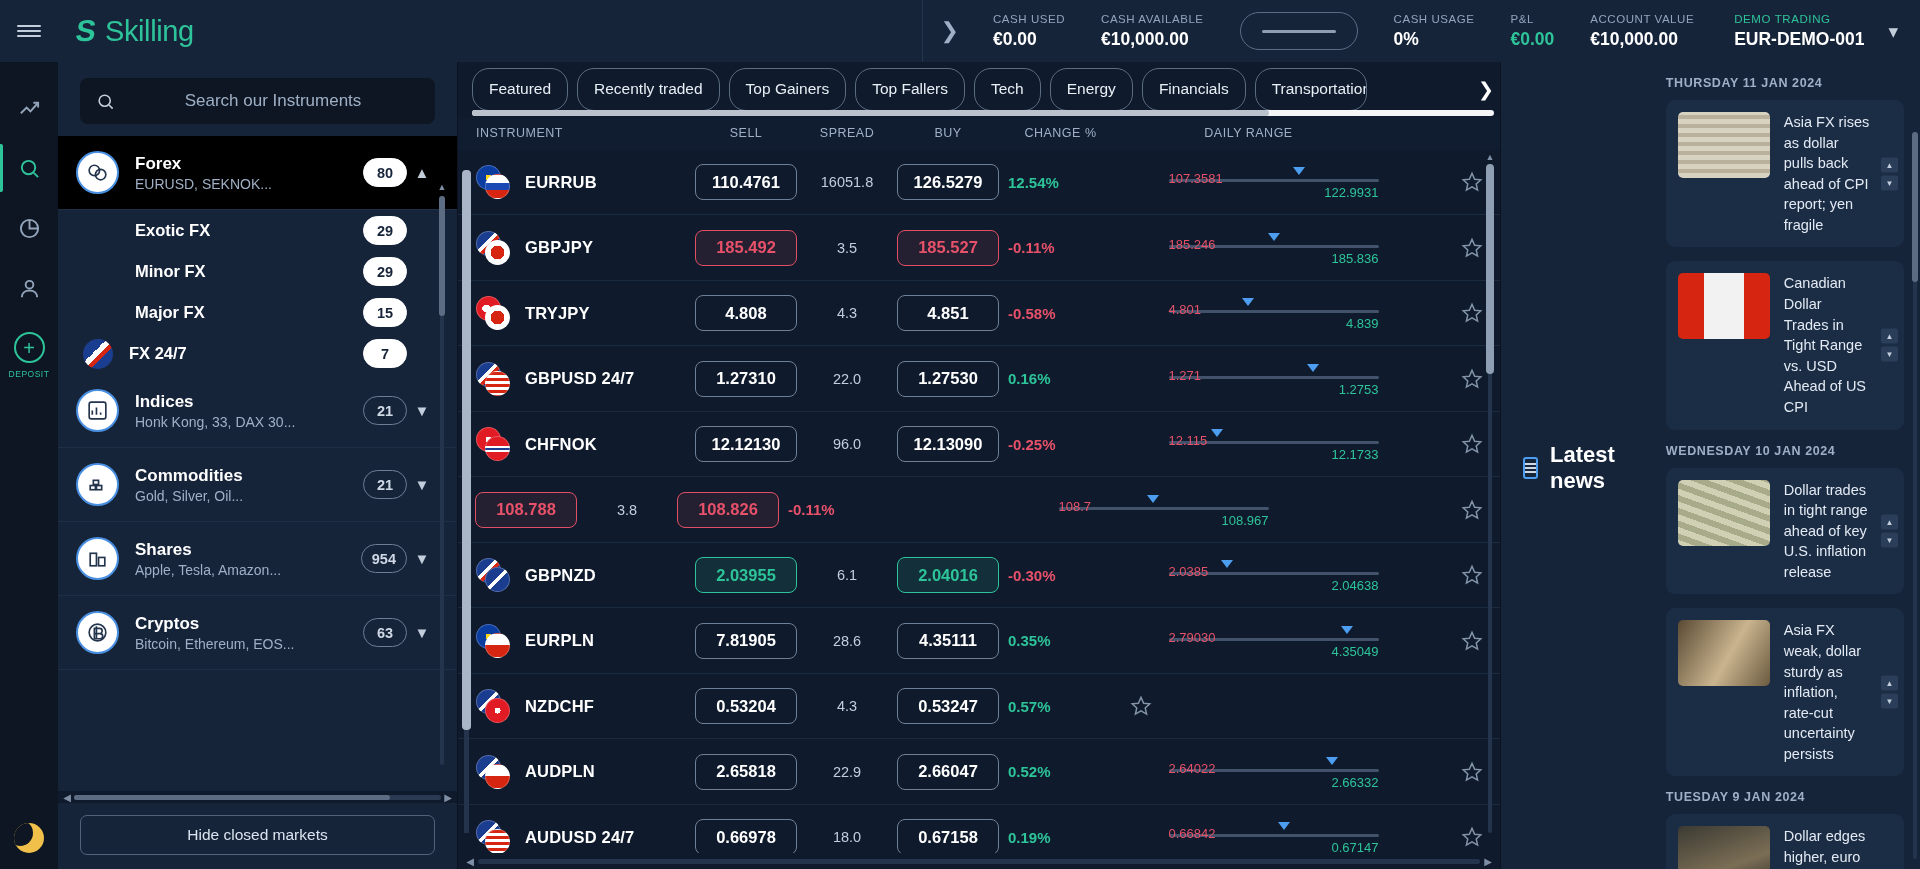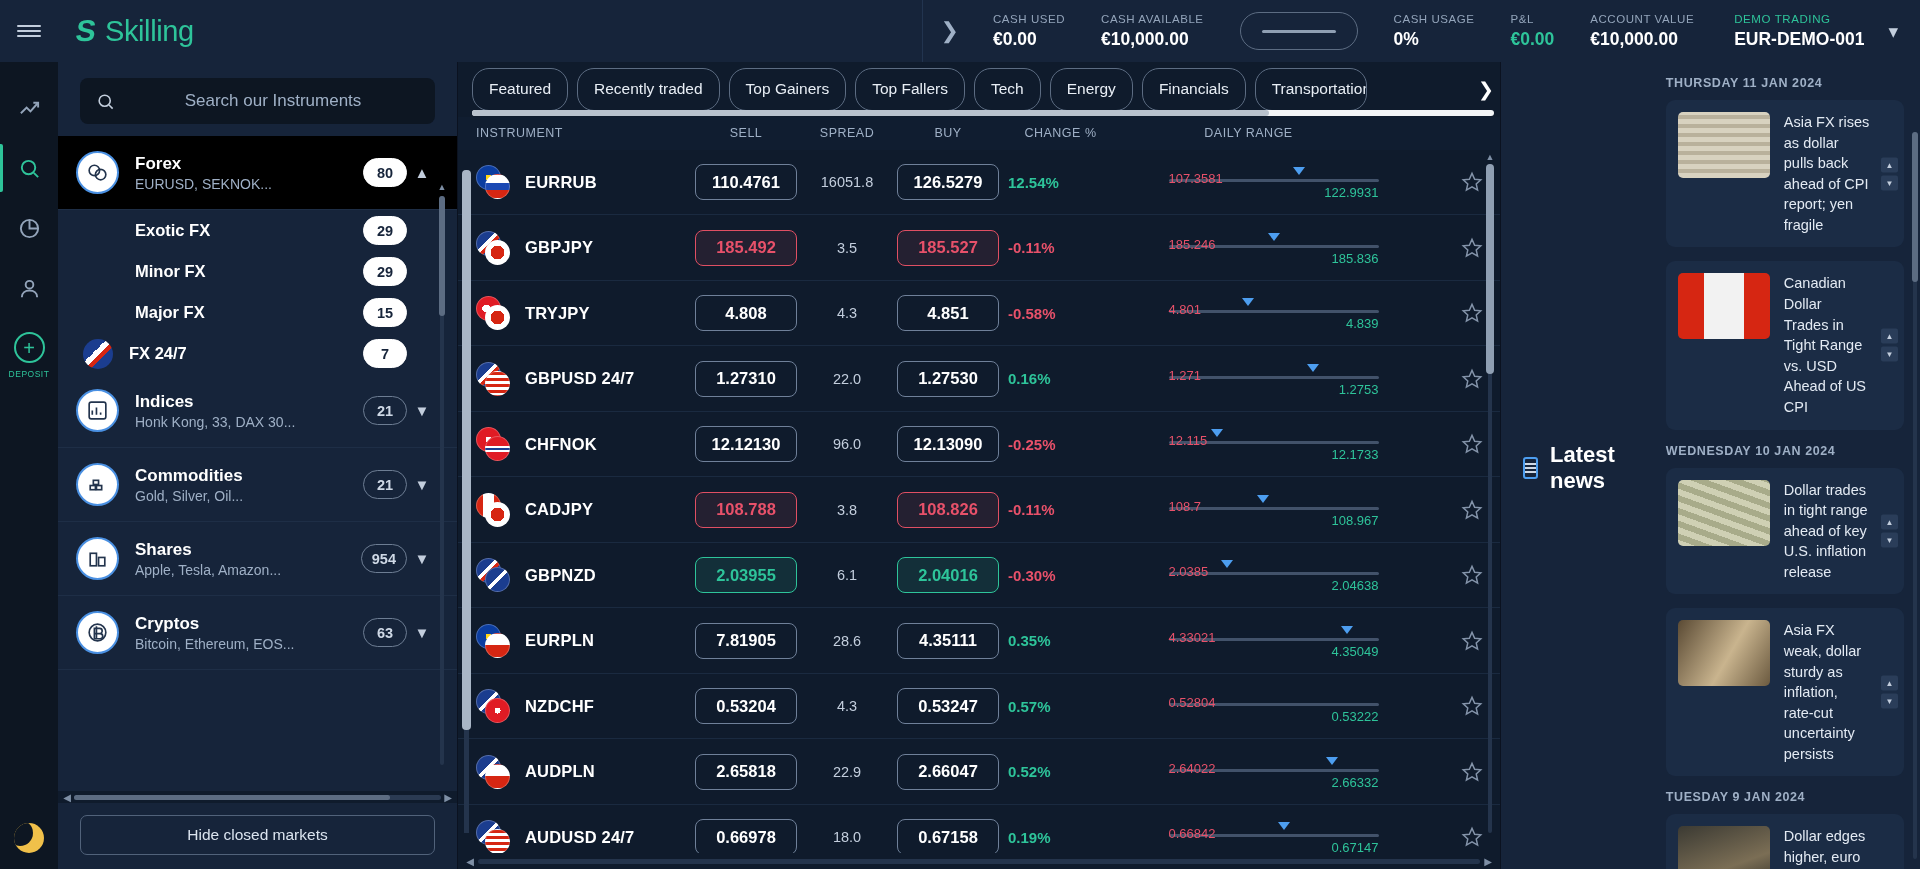--- a/index.html
+++ b/index.html
@@ -629,27 +629,20 @@
                 <div class="range-hi">12.1733</div>
               </div>
             </div>
             <div class="star">
               <svg viewBox="0 0 24 24">
                 <polygon points="12,2.6 14.9,9 21.6,9.6 16.6,14.2 18.1,20.9 12,17.4 5.9,20.9 7.4,14.2 2.4,9.6 9.1,9"></polygon>
               </svg>
             </div>
           </div>
           <div class="row">
-            <div class="c-inst inst">
-              <div class="pairflag">
-                <div class="f f1" style="background:linear-gradient(90deg,#d62612 0 25%,#fff 25% 75%,#d62612 75%)"></div>
-                <div class="f f2" style="background:radial-gradient(circle at 50% 50%, #d62612 0 7px, #fff 7px)"></div>
-              </div>
-              <div class="inst-name">CADJPY</div>
-            </div>
             <div class="c-sell">
               <div class="price down">108.788</div>
             </div>
             <div class="c-spread spread">3.8</div>
             <div class="c-buy">
               <div class="price down">108.826</div>
             </div>
             <div class="c-chg chg neg">-0.11%</div>
             <div class="range">
               <div class="range-inner">
@@ -708,21 +701,21 @@
             </div>
             <div class="c-spread spread">28.6</div>
             <div class="c-buy">
               <div class="price">4.35111</div>
             </div>
             <div class="c-chg chg pos">0.35%</div>
             <div class="range">
               <div class="range-inner">
                 <div class="range-line"></div>
                 <div class="range-mark" style="left:85%"></div>
-                <div class="range-lo">4.33021</div>
+                <div class="range-lo">2.79030</div>
                 <div class="range-hi">4.35049</div>
               </div>
             </div>
             <div class="star">
               <svg viewBox="0 0 24 24">
                 <polygon points="12,2.6 14.9,9 21.6,9.6 16.6,14.2 18.1,20.9 12,17.4 5.9,20.9 7.4,14.2 2.4,9.6 9.1,9"></polygon>
               </svg>
             </div>
           </div>
           <div class="row">
@@ -734,27 +727,20 @@
               <div class="inst-name">NZDCHF</div>
             </div>
             <div class="c-sell">
               <div class="price">0.53204</div>
             </div>
             <div class="c-spread spread">4.3</div>
             <div class="c-buy">
               <div class="price">0.53247</div>
             </div>
             <div class="c-chg chg pos">0.57%</div>
-            <div class="range">
-              <div class="range-inner">
-                <div class="range-line"></div>
-                <div class="range-lo">0.52804</div>
-                <div class="range-hi">0.53222</div>
-              </div>
-            </div>
             <div class="star">
               <svg viewBox="0 0 24 24">
                 <polygon points="12,2.6 14.9,9 21.6,9.6 16.6,14.2 18.1,20.9 12,17.4 5.9,20.9 7.4,14.2 2.4,9.6 9.1,9"></polygon>
               </svg>
             </div>
           </div>
           <div class="row">
             <div class="c-inst inst">
               <div class="pairflag">
                 <div class="f f1" style="background:linear-gradient(135deg,#1b3d8f 0 45%,#fff 45% 55%,#1b3d8f 55%)"></div>

